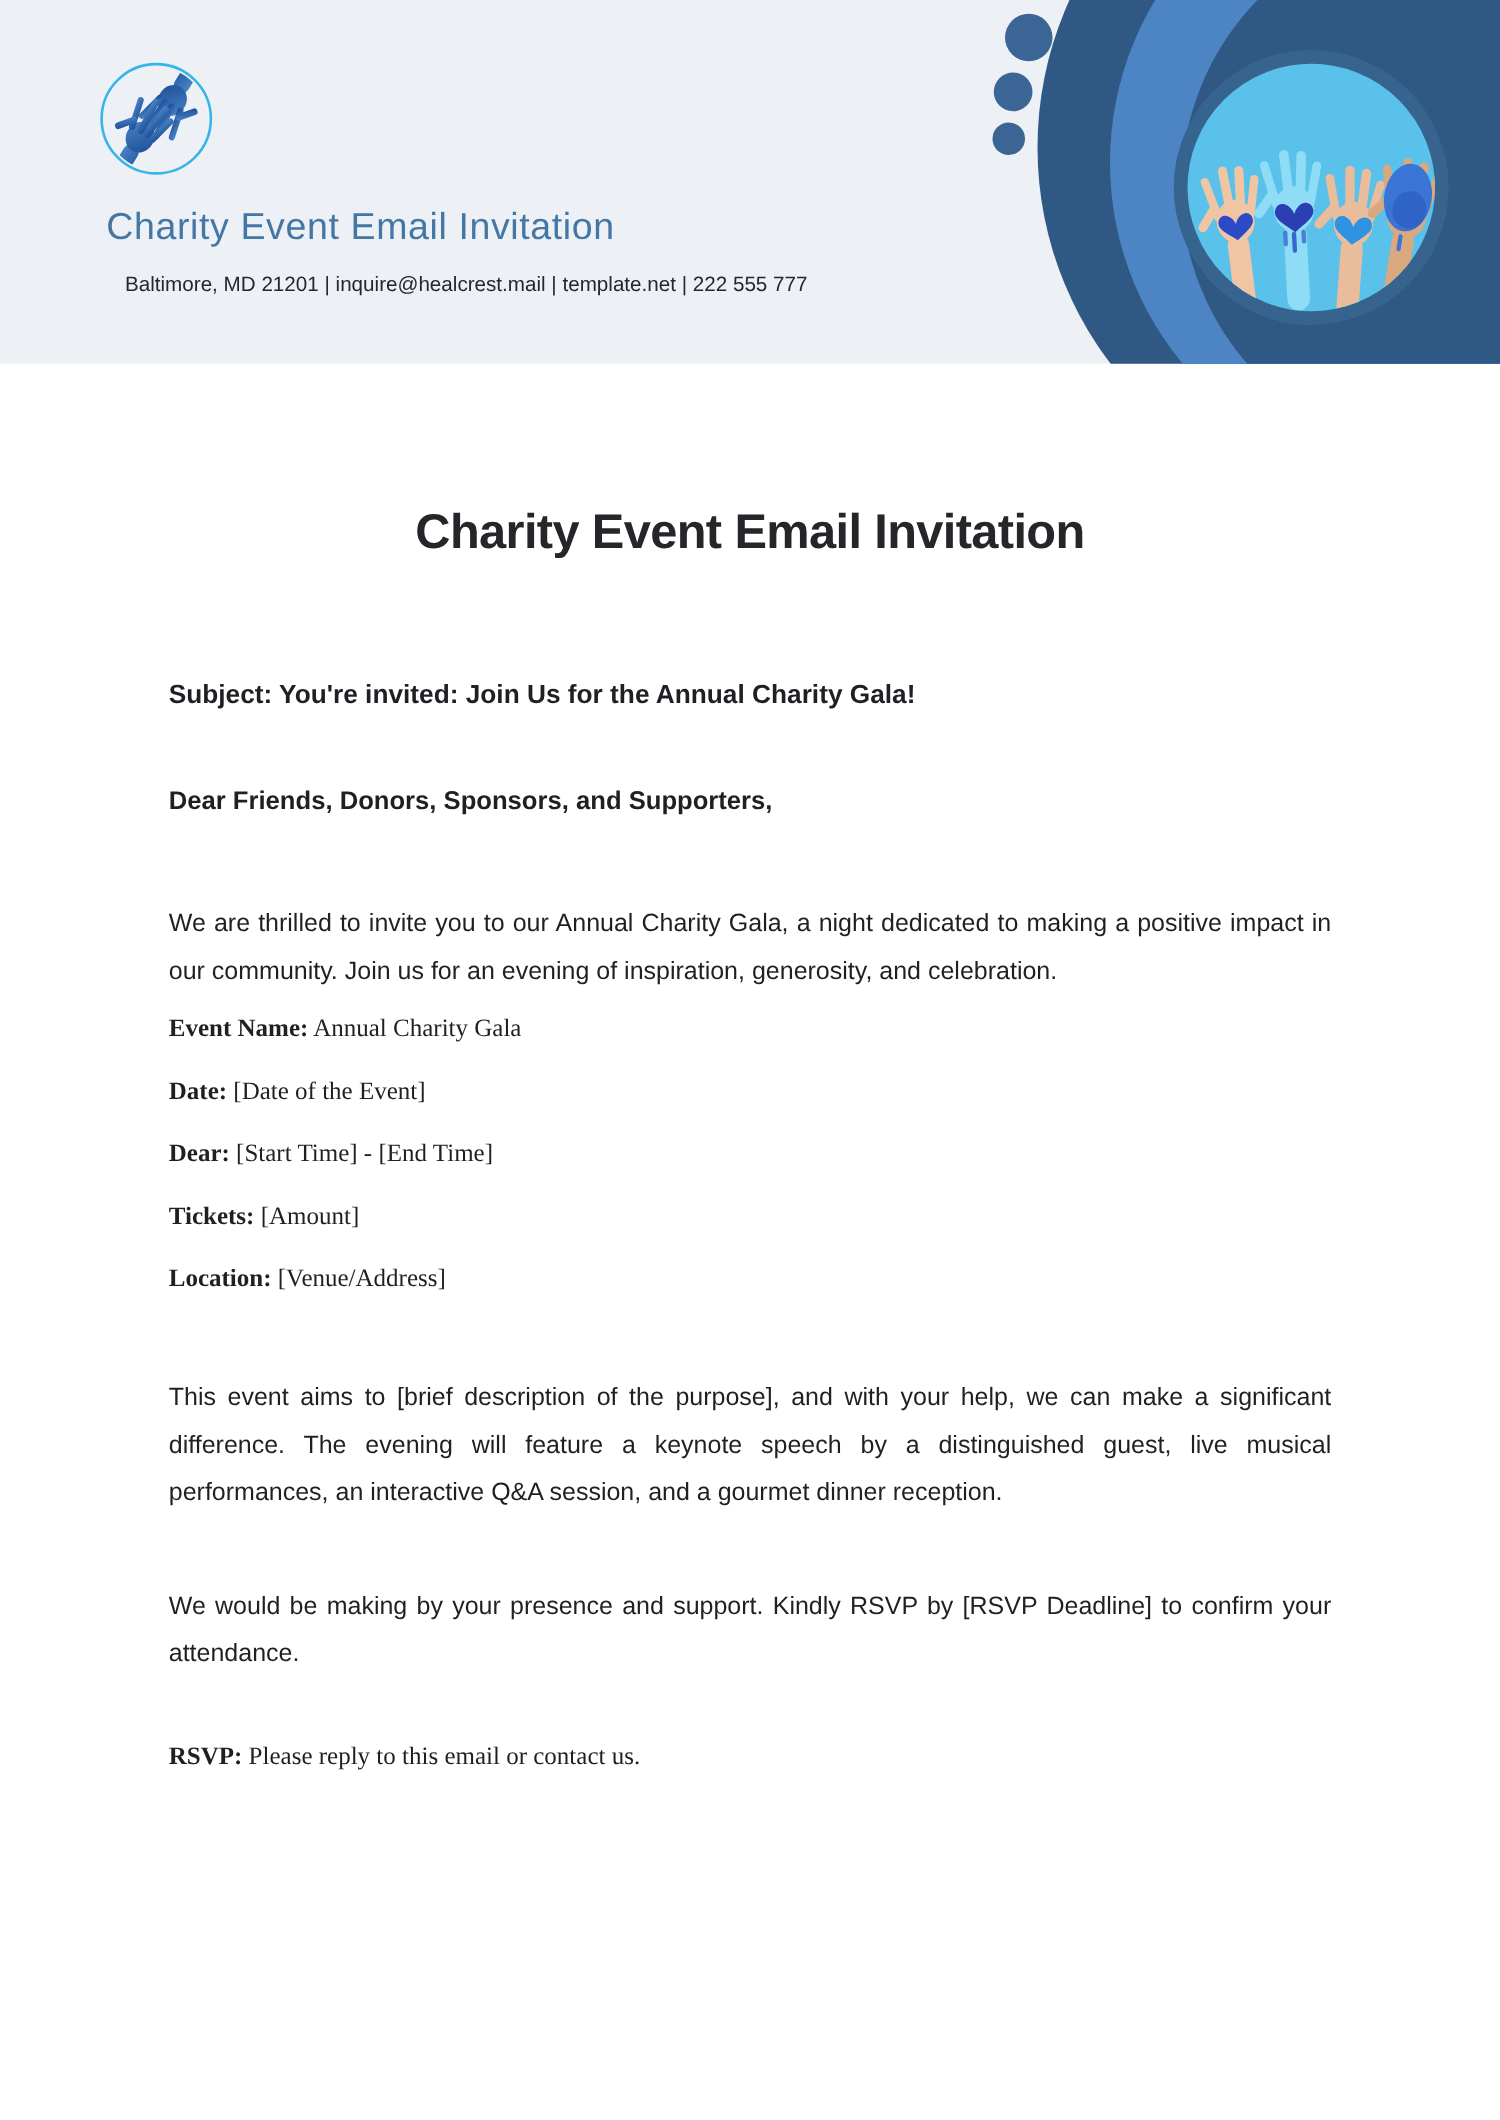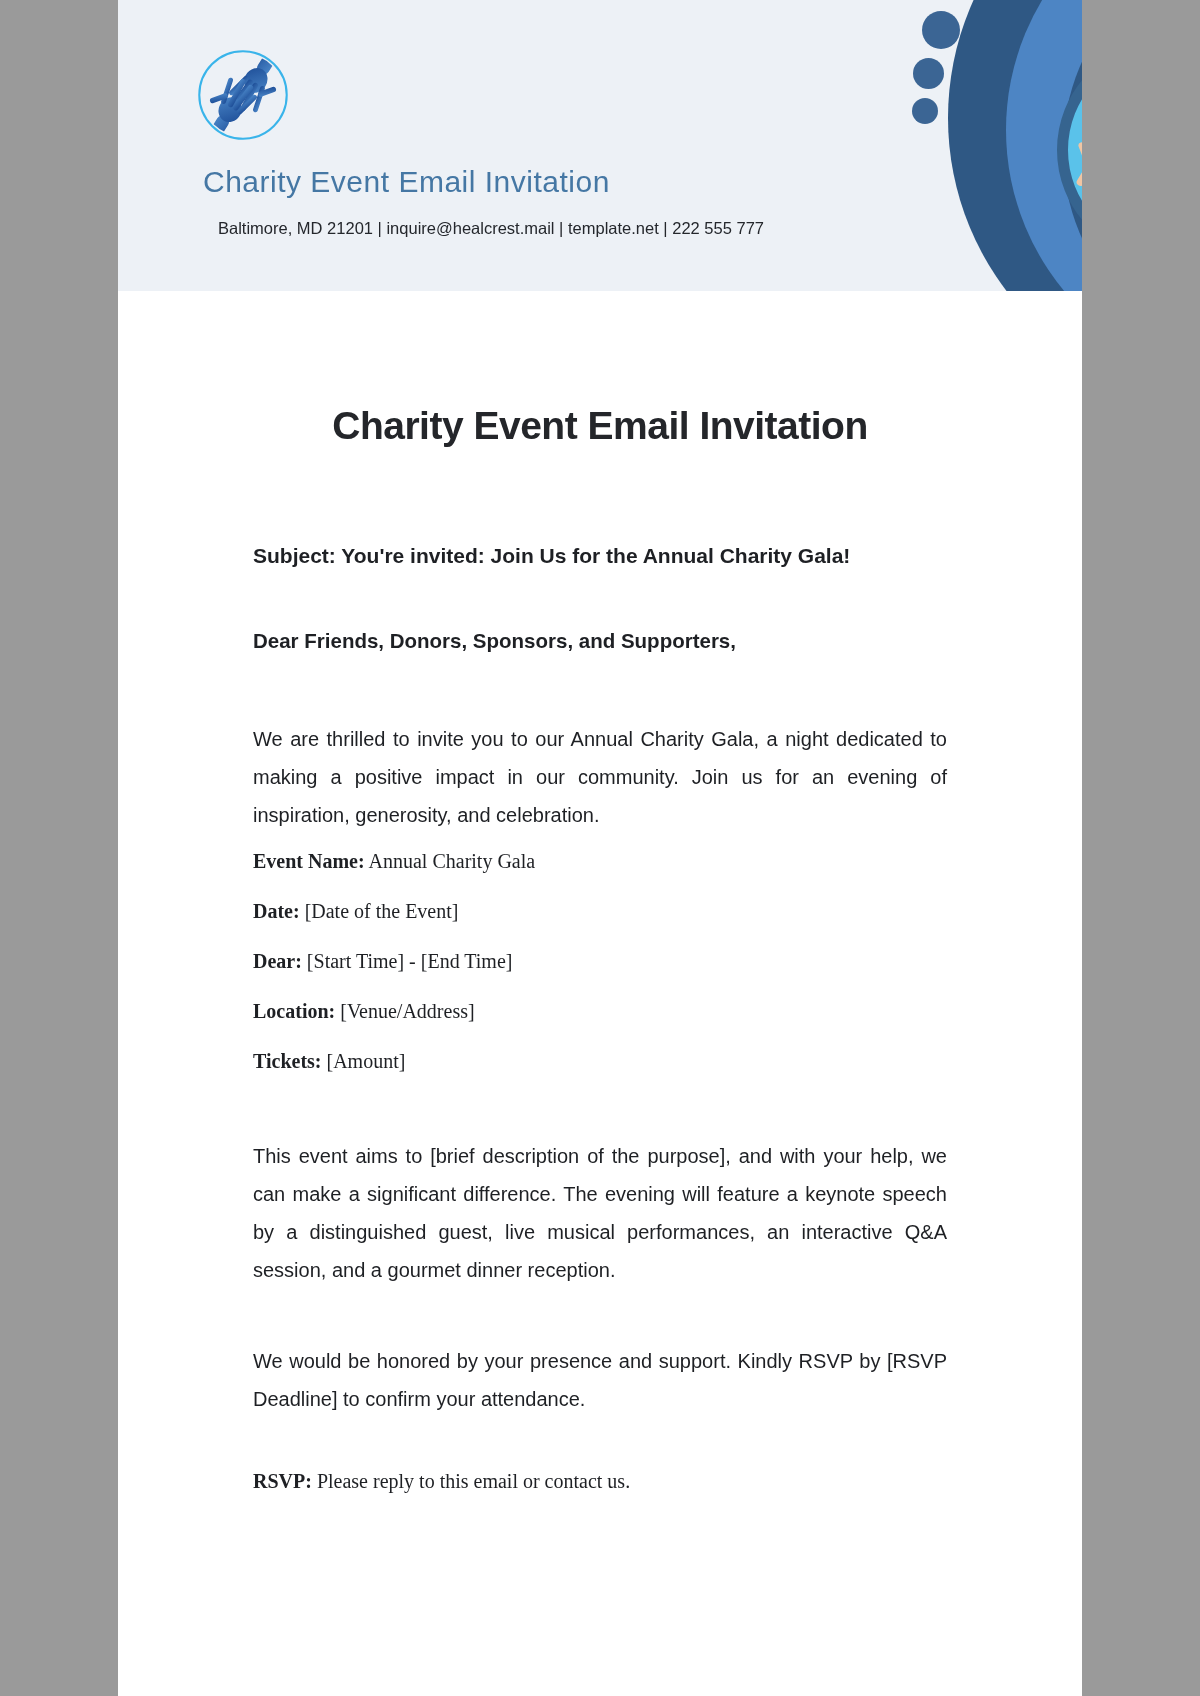--- a/index.html
+++ b/index.html
@@ -1,18 +1,18 @@
 <!DOCTYPE html>
 <html style="--header-bg: #edf1f6; --accent-blue: #4577a4; --text-dark: #1e2024; --dot-blue: #3b6594; --circle-dark: #2f5884; --circle-medium: #4d85c4; --ring-blue: #36648f; --photo-bg: #5ac2ea; --logo-ring: #39b4ea;"><head>
 <meta charset="utf-8">
 <style>
   html, body { margin: 0; padding: 0; background: #9a9a9a; }
   .page {
     position: relative;
-    width: 964px;
+    width: 1200px;
     height: 1696px;
     margin: 0 auto;
     background: #ffffff;
     overflow: hidden;
     font-family: "Liberation Sans", sans-serif;
     color: var(--text-dark, #1e2024);
   }
 
   
   .masthead {
@@ -192,22 +192,22 @@
 
     <p class="subject">Subject: You're invited: Join Us for the Annual Charity Gala!</p>
 
     <p class="salutation">Dear Friends, Donors, Sponsors, and Supporters,</p>
 
     <p class="para intro">We are thrilled to invite you to our Annual Charity Gala, a night dedicated to making a positive impact in our community. Join us for an evening of inspiration, generosity, and celebration.</p>
 
     <p class="detail first"><span class="bold">Event Name:</span> <span>Annual Charity Gala</span></p>
     <p class="detail"><span class="bold">Date:</span> <span>[Date of the Event]</span></p>
     <p class="detail"><span class="bold">Dear:</span> <span>[Start Time] - [End Time]</span></p>
+    <p class="detail"><span class="bold">Tickets:</span> <span>[Amount]</span></p>
     <p class="detail"><span class="bold">Location:</span> <span>[Venue/Address]</span></p>
-    <p class="detail"><span class="bold">Tickets:</span> <span>[Amount]</span></p>
 
     <p class="para description">This event aims to [brief description of the purpose], and with your help, we can make a significant difference. The evening will feature a keynote speech by a distinguished guest, live musical performances, an interactive Q&amp;A session, and a gourmet dinner reception.</p>
 
-    <p class="para rsvp-note">We would be honored by your presence and support. Kindly RSVP by [RSVP Deadline] to confirm your attendance.</p>
+    <p class="para rsvp-note">We would be making by your presence and support. Kindly RSVP by [RSVP Deadline] to confirm your attendance.</p>
 
     <p class="detail rsvp-line"><span class="bold">RSVP:</span> <span>Please reply to this email or contact us.</span></p>
   </main>
 </div>
 
 </body></html>

